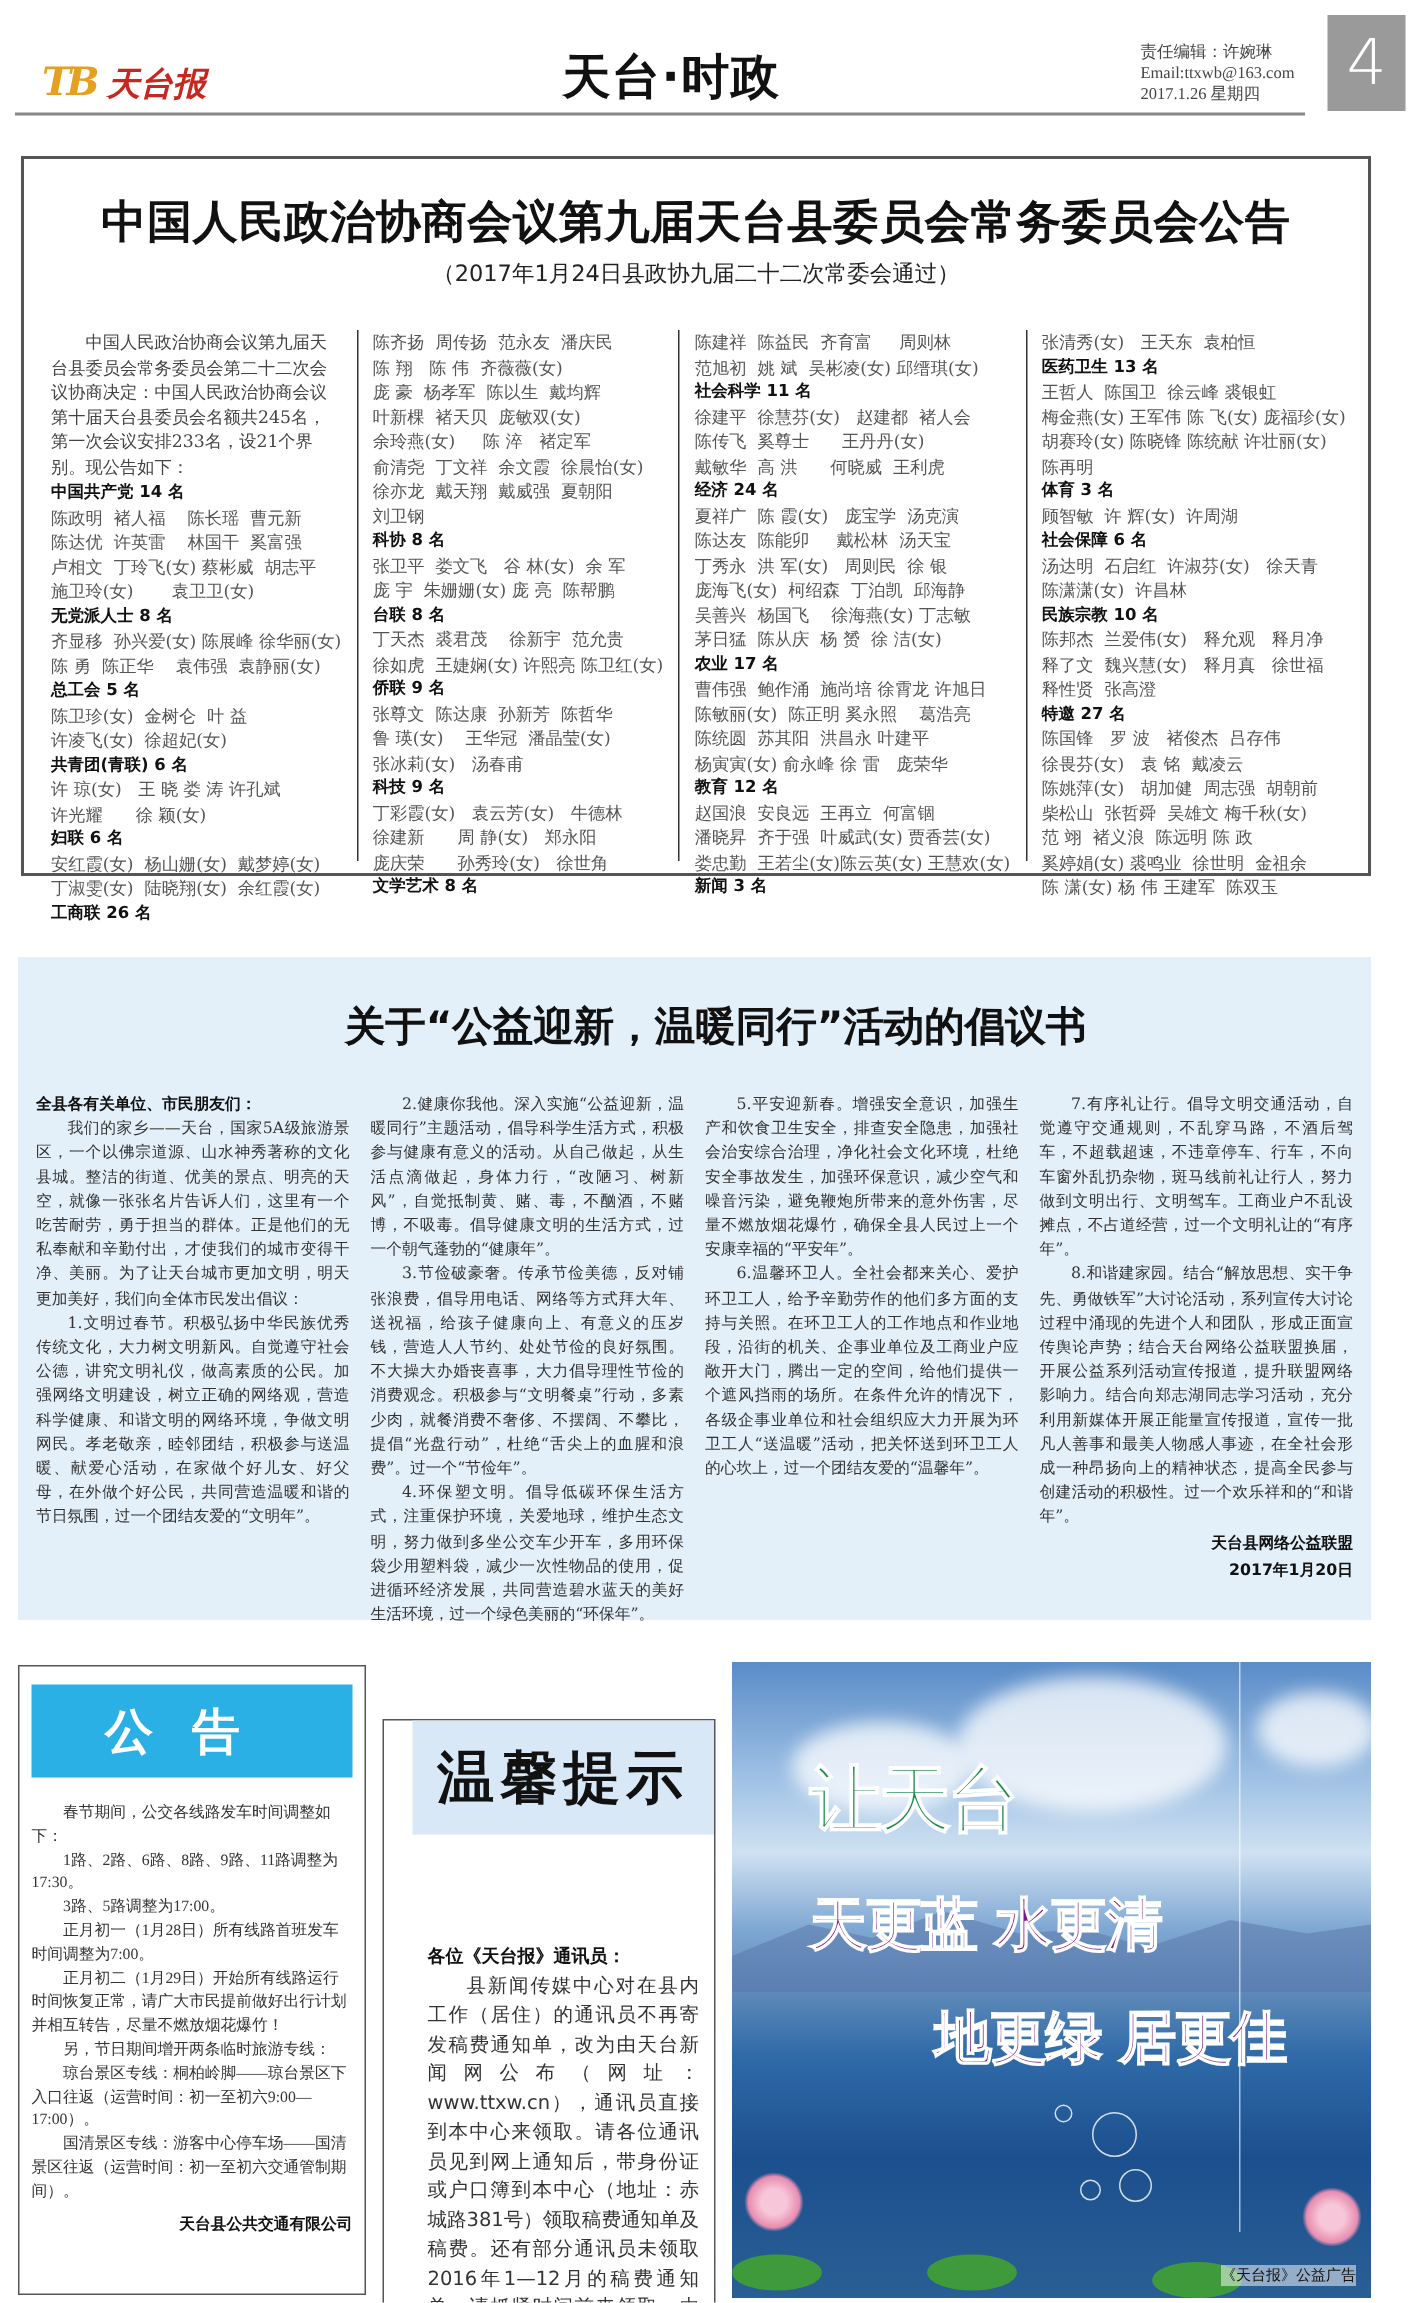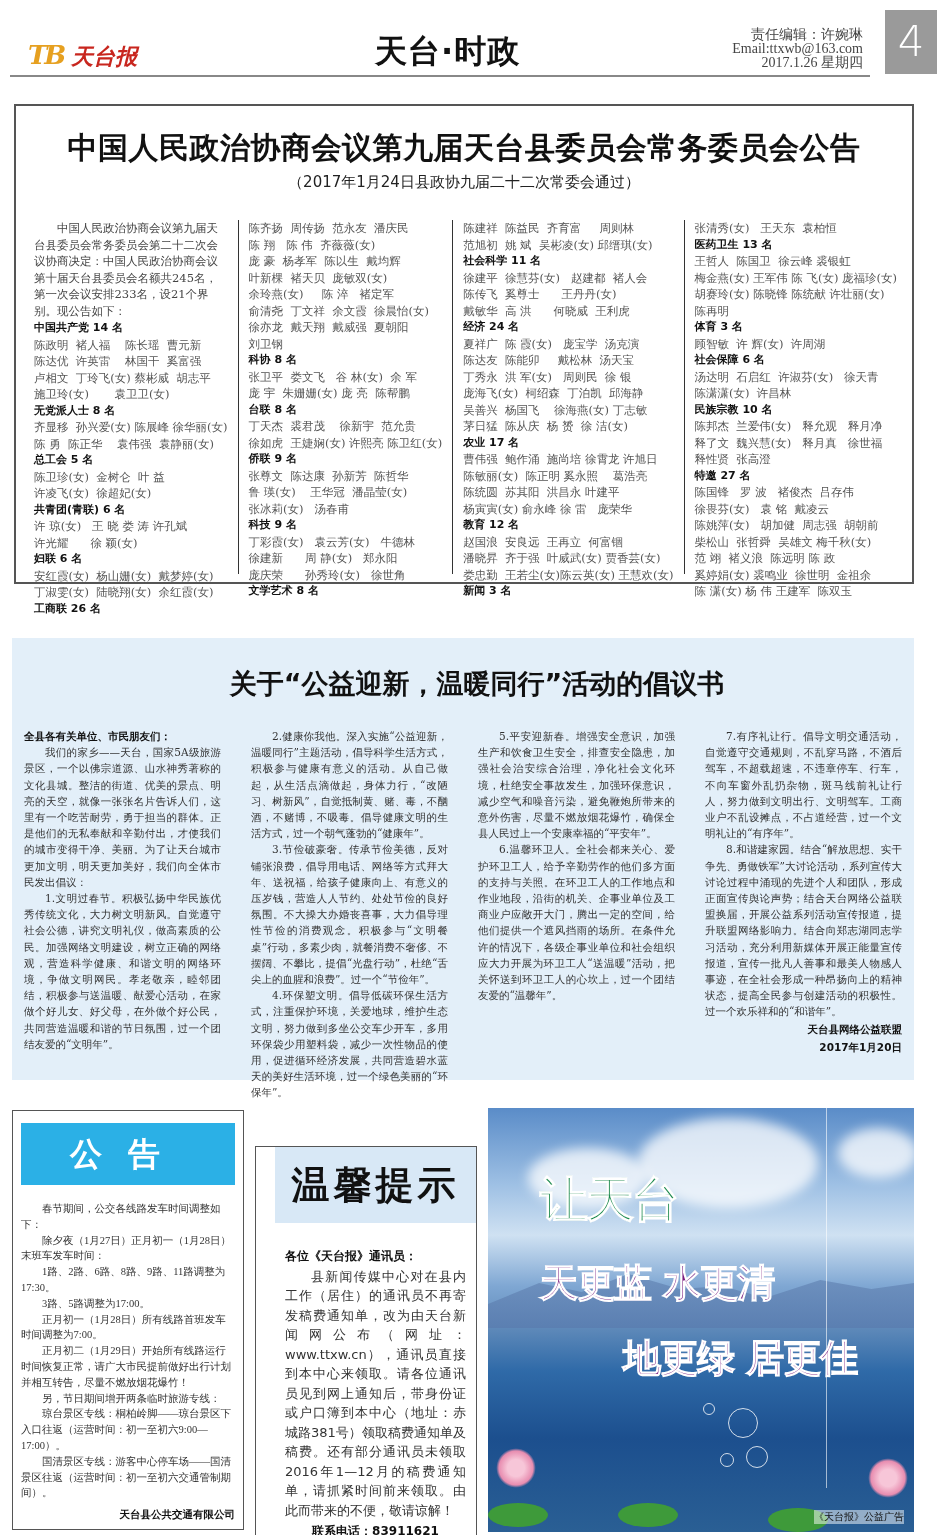--- a/index.html
+++ b/index.html
@@ -4,55 +4,55 @@
 <style>
   * { box-sizing: border-box; margin: 0; padding: 0; }
   body { width: 945px; height: 1535px; background: #fff; font-family: "DejaVu Serif", serif; color: #222; position: relative; overflow: hidden; }
 
   
   .masthead { position: absolute; left: 0; top: 0; width: 945px; height: 80px; }
   .logo { position: absolute; left: 28px; top: 40px; display: flex; align-items: baseline; gap: 8px; }
   .logo-mark { font-family: "DejaVu Serif", serif; font-size: 26px; font-weight: bold; color: #e6a020; font-style: italic; letter-spacing: -3px; }
   .logo-name { font-family: "DejaVu Serif", serif; font-size: 22px; color: #c8261e; font-style: italic; font-weight: bold; }
   .section-title { position: absolute; left: 375px; top: 30px; font-family: "DejaVu Sans", sans-serif; font-size: 32px; color: #111; font-weight: bold; letter-spacing: 1px; }
-  .meta { position: absolute; right: 82px; top: 28px; text-align: right; font-size: 14px; line-height: 14px; color: #444; font-family: "Liberation Serif", serif; }
+  .meta { position: absolute; right: 82px; top: 28px; text-align: left; font-size: 11px; line-height: 14px; color: #444; font-family: "Liberation Serif", serif; }
   .page-no { position: absolute; right: 8px; top: 10px; width: 52px; height: 64px; background: #9a9a9a; color: #fff; font-family: "DejaVu Sans", sans-serif; font-size: 42px; text-align: center; line-height: 64px; font-weight: 300; }
   .rule { position: absolute; left: 10px; top: 75px; width: 860px; height: 2px; background: #888; }
 
   
   .notice { position: absolute; left: 14px; top: 104px; width: 900px; height: 480px; border: 2px solid #555; background: #fff; }
   .notice h1 { text-align: center; font-family: "DejaVu Sans", sans-serif; font-size: 30px; font-weight: bold; margin-top: 22px; color: #111; letter-spacing: 0.5px; }
   .notice .sub { text-align: center; font-family: "DejaVu Sans", sans-serif; font-size: 15px; color: #222; margin-top: 4px; }
   .cols { position: absolute; top: 114px; left: 8px; right: 8px; bottom: 8px; display: flex; }
   .col { flex: 1; padding: 0 10px; font-size: 11.5px; line-height: 16.5px; color: #444; border-right: 1px solid #333; }
   .col:last-child { border-right: none; }
   .col .intro { text-indent: 2em; margin-bottom: 1px; }
   .col .cat { font-family: "DejaVu Sans", sans-serif; font-weight: bold; color: #111; font-size: 11px; }
   .col .names { white-space: pre; color: #555; font-size: 11.5px; }
 
   
   .proposal { position: absolute; left: 12px; top: 638px; width: 902px; height: 442px; background: #e3eff9; }
   .proposal h2 { text-align: center; font-family: "DejaVu Sans", sans-serif; font-size: 27px; font-weight: bold; margin-top: 28px; color: #111; margin-left: 28px; }
-  .pcols { position: absolute; top: 90px; left: 12px; right: 12px; bottom: 10px; display: flex; gap: 30px; }
+  .pcols { position: absolute; top: 90px; left: 12px; right: 12px; bottom: 10px; display: flex; gap: 14px; }
   .pcol { flex: 1; font-size: 10.5px; line-height: 16.2px; color: #333; font-family: "DejaVu Serif", serif; text-align: justify; }
   .pcol p { text-indent: 2em; }
   .pcol .greet { font-family: "DejaVu Sans", sans-serif; font-weight: bold; text-indent: 0; color: #111; }
   .pcol .sign { text-align: right; font-family: "DejaVu Sans", sans-serif; font-weight: bold; text-indent: 0; color: #111; line-height: 18px; }
 
   
   .bus { position: absolute; left: 12px; top: 1110px; width: 232px; height: 420px; border: 1.5px solid #555; }
   .bus .bar { margin: 12px 8px 0 8px; height: 62px; background: #2bb0e6; color: #fff; font-family: "DejaVu Sans", sans-serif; font-size: 32px; font-weight: bold; text-align: center; line-height: 62px; letter-spacing: 26px; }
   .bus .body { padding: 16px 8px 0 8px; font-size: 10.5px; line-height: 15.8px; color: #333; font-family: "Liberation Serif", serif; }
   .bus .body p { text-indent: 2em; }
   .bus .sign { text-align: right; font-family: "DejaVu Sans", sans-serif; font-weight: bold; font-size: 10.5px; color: #111; margin-top: 6px; }
 
   .tips { position: absolute; left: 255px; top: 1146px; width: 222px; height: 396px; border: 1.5px solid #555; padding-left: 19px; }
   .tips .bar { height: 76px; background: #d8e8f6; font-family: "DejaVu Serif", serif; font-size: 38px; font-weight: bold; text-align: center; line-height: 76px; color: #111; letter-spacing: 4px; }
   .tips .body { padding: 24px 10px 0 10px; font-size: 13px; line-height: 19.5px; color: #333; font-family: "DejaVu Sans", sans-serif; text-align: justify; }
-  .tips .greet { font-weight: bold; color: #111; font-size: 12px; }
+  .tips .greet { font-weight: bold; color: #111; font-size: 12px; margin-top: 48px; }
   .tips .body p { text-indent: 2em; }
   .tips .phone { font-weight: bold; color: #111; text-align: center; margin-top: 2px; font-size: 12px; }
   .tips .sign { font-weight: bold; color: #111; text-align: right; font-size: 12.5px; }
 
   .ad { position: absolute; left: 488px; top: 1108px; width: 426px; height: 424px; overflow: hidden;
         background: linear-gradient(to bottom, #5a8cc8 0%, #9ec0e4 18%, #cfe1f2 30%, #7fa7d3 42%, #5e89b9 52%, #2f6aa8 62%, #1c4f8e 78%, #2a5f94 100%); }
   .ad .cloud { position: absolute; border-radius: 50%; background: rgba(255,255,255,0.75); filter: blur(6px); }
   .ad .mount { position: absolute; left: 0; right: 0; top: 160px; height: 60px; background: linear-gradient(to bottom, #6d8fbc, #5a7db0); clip-path: polygon(0 60%, 12% 25%, 22% 40%, 33% 10%, 45% 35%, 55% 30%, 65% 50%, 78% 20%, 90% 35%, 100% 25%, 100% 100%, 0 100%); opacity: 0.85; }
   .ad .line1 { position: absolute; left: 52px; top: 60px; font-family: "DejaVu Sans", sans-serif; font-size: 48px; font-weight: bold; color: #1c8a4c; -webkit-text-stroke: 1px #fff; letter-spacing: -2px; }
   .ad .line2 { position: absolute; left: 52px; top: 150px; font-family: "DejaVu Sans", sans-serif; font-size: 38px; font-weight: bold; color: #7a1a7e; -webkit-text-stroke: 1px #fff; letter-spacing: -1px; }
@@ -207,21 +207,20 @@
       <p class="sign">天台县网络公益联盟</p>
       <p class="sign">2017年1月20日</p>
     </div>
   </div>
 </div>
 
 <div class="bus">
   <div class="bar">公告</div>
   <div class="body">
     <p>春节期间，公交各线路发车时间调整如下：</p>
-    <p>除夕夜（1月27日）正月初一（1月28日）末班车发车时间：</p>
     <p>1路、2路、6路、8路、9路、11路调整为17:30。</p>
     <p>3路、5路调整为17:00。</p>
     <p>正月初一（1月28日）所有线路首班发车时间调整为7:00。</p>
     <p>正月初二（1月29日）开始所有线路运行时间恢复正常，请广大市民提前做好出行计划并相互转告，尽量不燃放烟花爆竹！</p>
     <p>另，节日期间增开两条临时旅游专线：</p>
     <p>琼台景区专线：桐柏岭脚——琼台景区下入口往返（运营时间：初一至初六9:00—17:00）。</p>
     <p>国清景区专线：游客中心停车场——国清景区往返（运营时间：初一至初六交通管制期间）。</p>
     <div class="sign">天台县公共交通有限公司</div>
   </div>
 </div>

